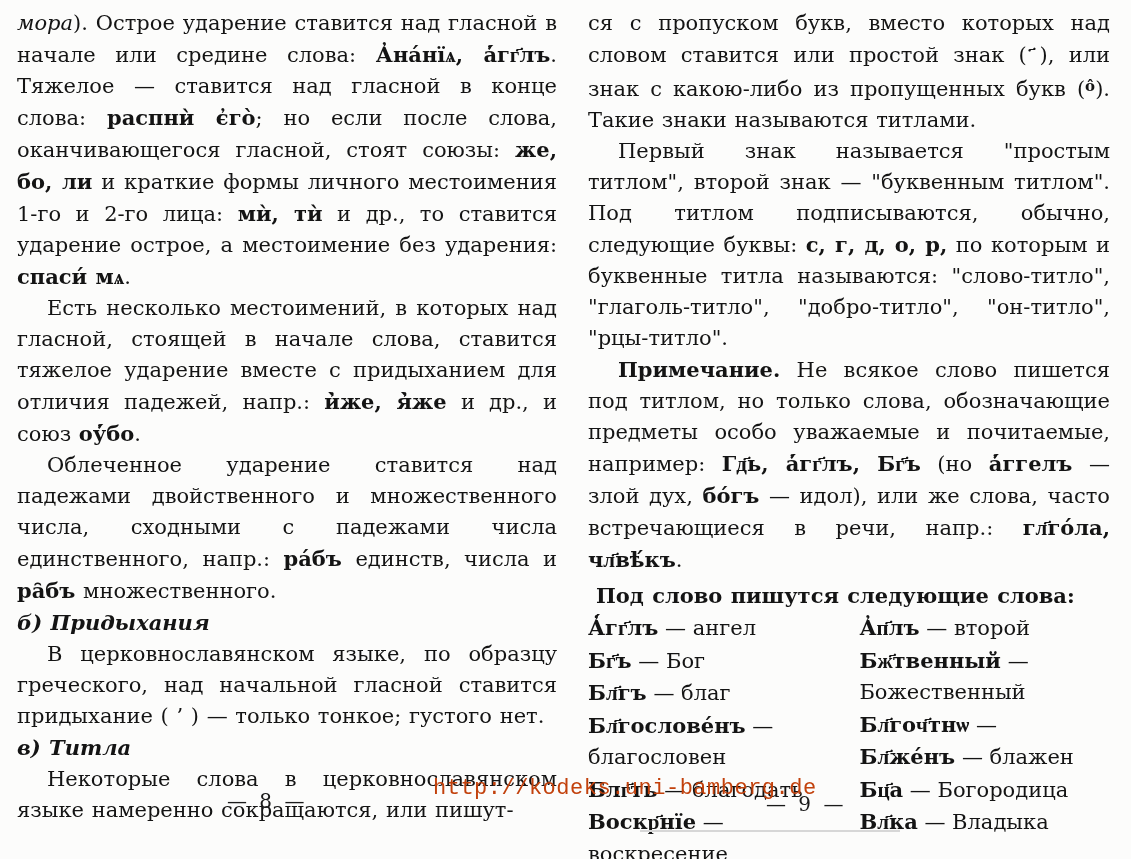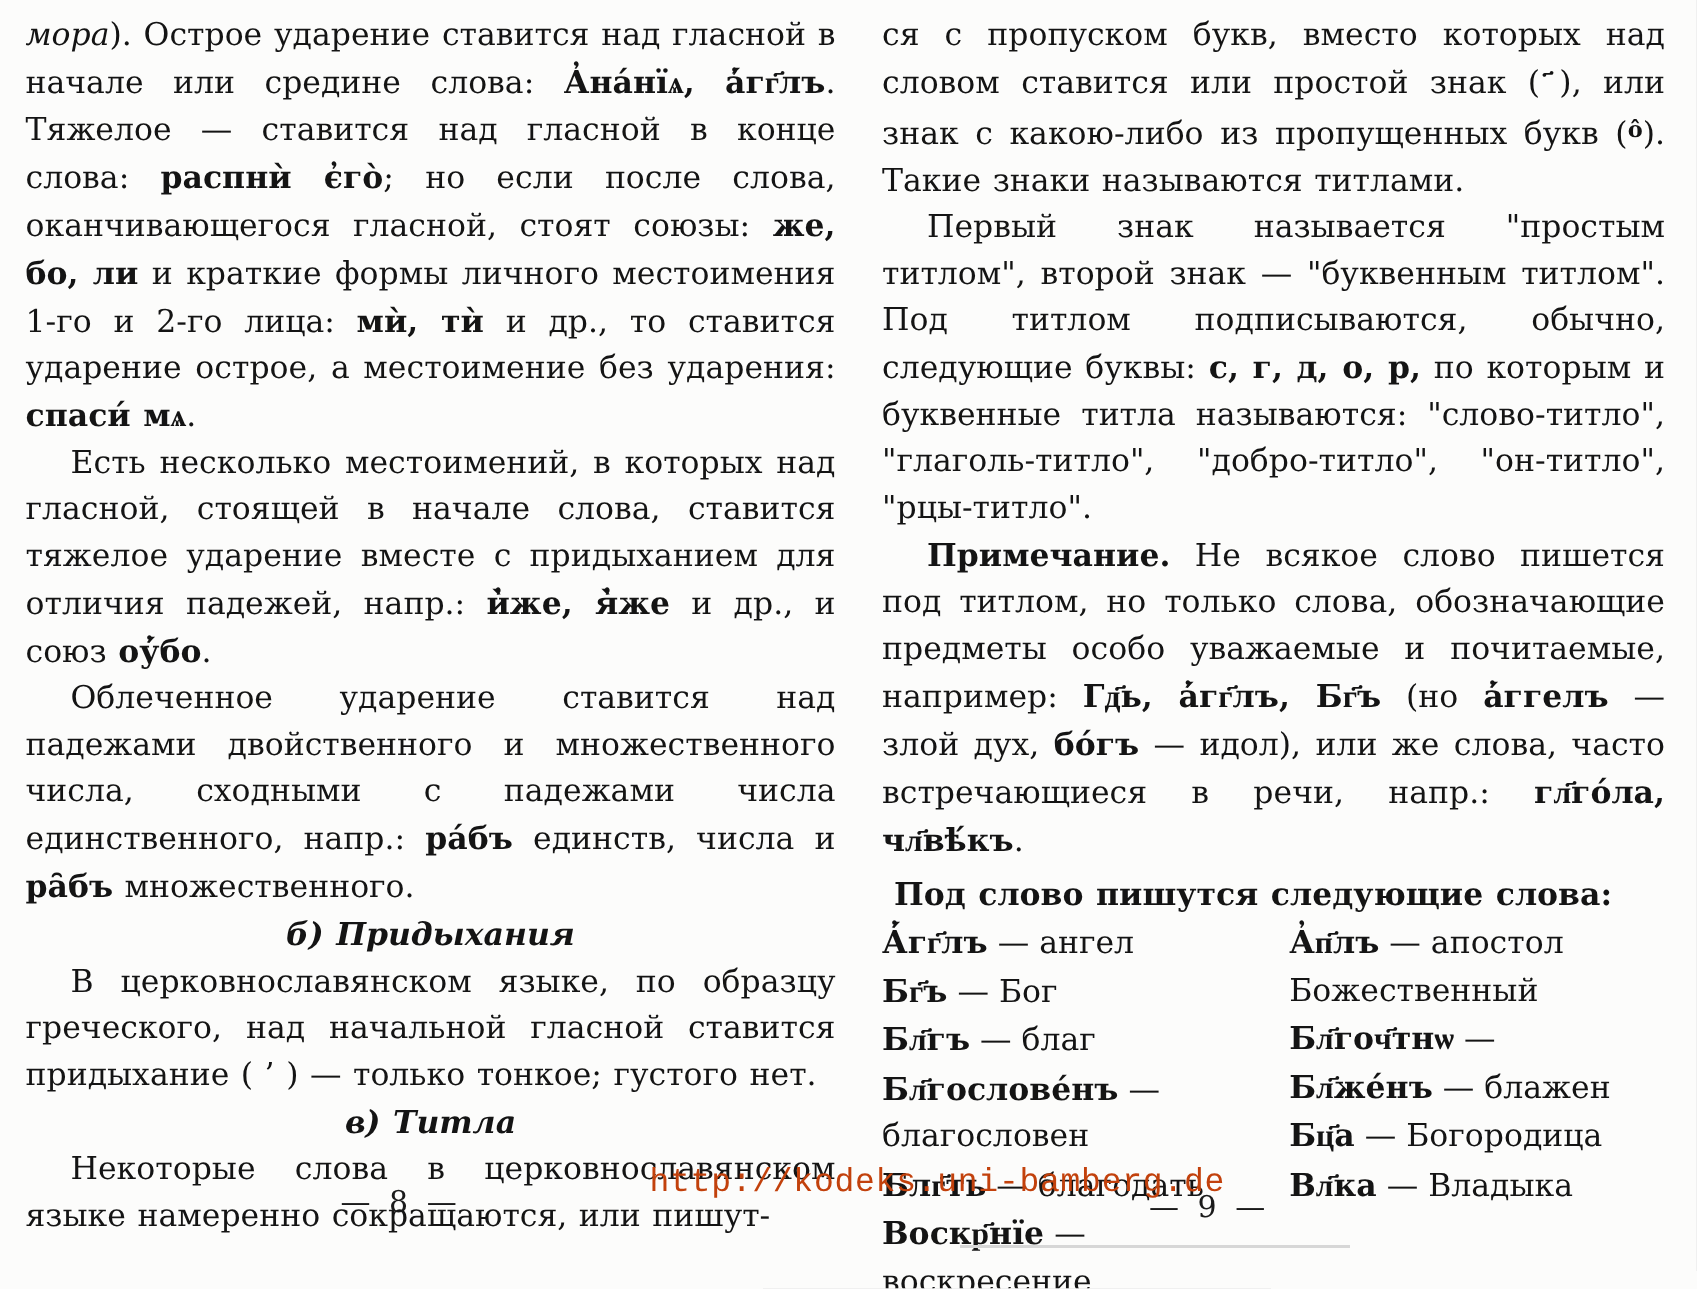--- a/index.html
+++ b/index.html
@@ -4,21 +4,21 @@
 <style>
   html,body{margin:0;padding:0;background:#e8e8e8;}
   .scan{position:relative;width:1131px;height:859px;background:#fcfcfb;overflow:hidden;
         font-family:"DejaVu Serif","DejaVu Sans",serif;color:#141414;}
   .col{position:absolute;top:8px;margin-left:11px;}
   #leftcol{left:6px;width:540px;}
   #rightcol{left:577px;width:522px;}
   .para{font-size:21px;line-height:31px;text-align:justify;margin:0;
         word-spacing:1px;}
   .para.ind{text-indent:30px;}
-  .para.ctr{text-align:center;text-indent:0;}
+  .para.ctr{text-align:left;text-indent:0;}
   .para.hd{font-weight:bold;text-indent:8px;margin-top:4px;text-align:left;}
   .i{font-style:italic;}
   .b{font-weight:bold;}
   .bi{font-weight:bold;font-style:italic;}
   .cs{font-weight:bold;font-family:"DejaVu Serif",serif;}
   .sup{vertical-align:5px;font-size:15px;}
   .wordlist{display:flex;margin-top:1px;}
   .wl-col{flex:0 0 52%;}
   .wl-col:last-child{flex:0 0 48%;}
   .wl-line{font-size:21px;line-height:31.5px;text-align:left;white-space:nowrap;}
@@ -58,21 +58,22 @@
           <div class="wl-line"><span class="cs">А̓́гг҃лъ</span><span> — ангел</span></div>
           <div class="wl-line"><span class="cs">Бг҃ъ</span><span> — Бог</span></div>
           <div class="wl-line"><span class="cs">Бл҃гъ</span><span> — благ</span></div>
           <div class="wl-line"><span class="cs">Бл҃гослове́нъ</span><span> —</span></div>
           <div class="wl-line"><span>благословен</span></div>
           <div class="wl-line"><span class="cs">Блг҃ть</span><span> — благодать</span></div>
           <div class="wl-line"><span class="cs">Воскр҃нїе</span><span> —</span></div>
           <div class="wl-line"><span>воскресение</span></div>
         </div>
         <div class="wl-col">
-          <div class="wl-line"><span class="cs">А̓п҃лъ</span><span> — апостол</span></div>
+          <div class="wl-line"><span class="cs">А̓п҃лъ</span><span> — второй</span></div>
+          <div class="wl-line"><span class="cs">Бж҃твенный</span><span> —</span></div>
           <div class="wl-line"><span>Божественный</span></div>
           <div class="wl-line"><span class="cs">Бл҃гоч҃тнѡ</span><span> —</span></div>
           <div class="wl-line"><span class="cs">Бл҃же́нъ</span><span> — блажен</span></div>
           <div class="wl-line"><span class="cs">Бц҃а</span><span> — Богородица</span></div>
           <div class="wl-line"><span class="cs">Вл҃ка</span><span> — Владыка</span></div>
         </div>
       </div>
   </div>
 
   <div class="pagenum" id="pn8">— 8 —</div>

